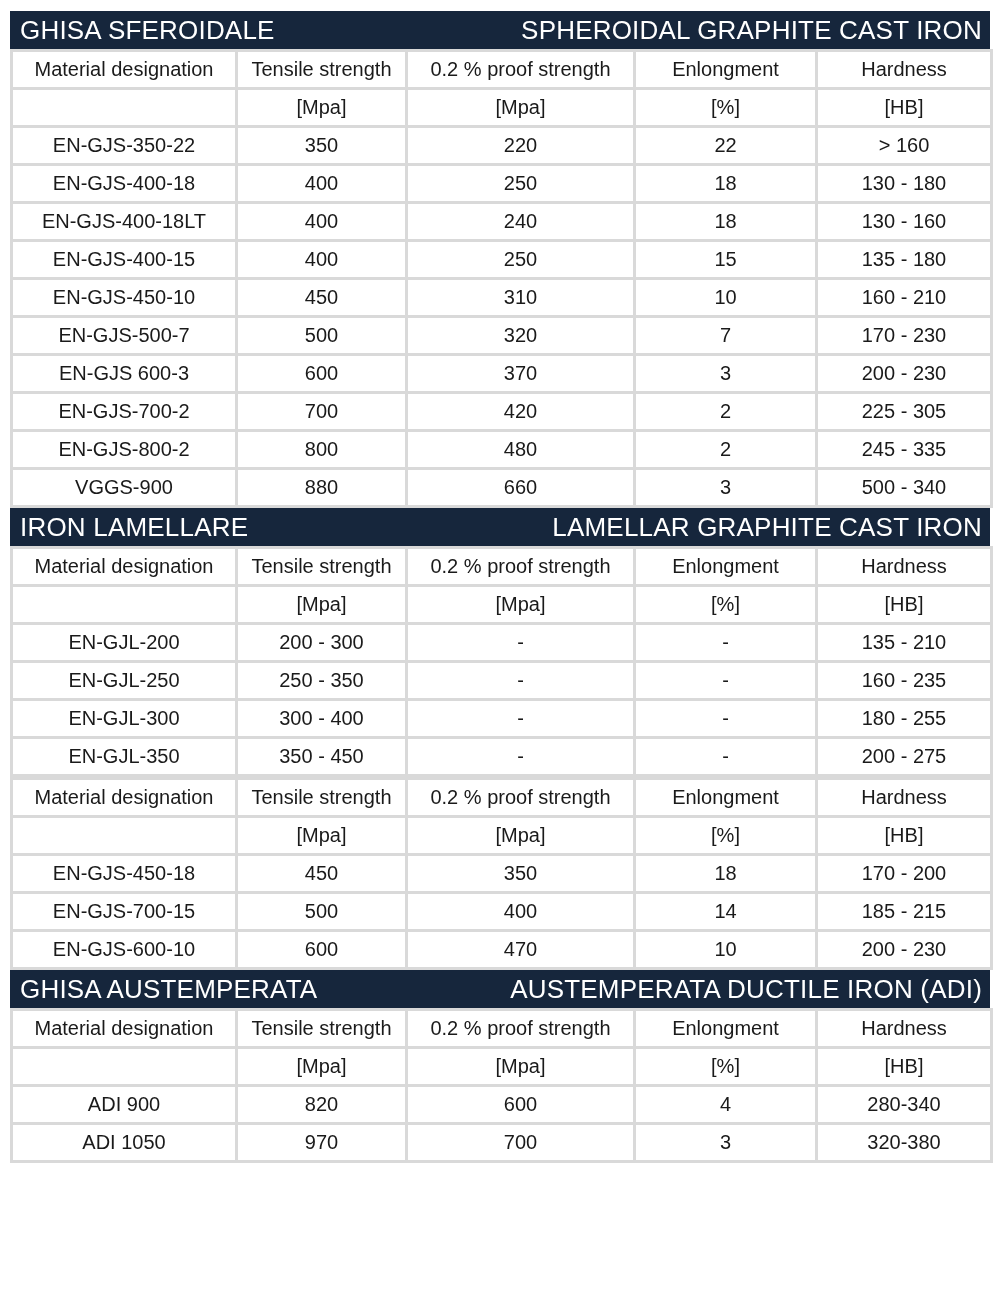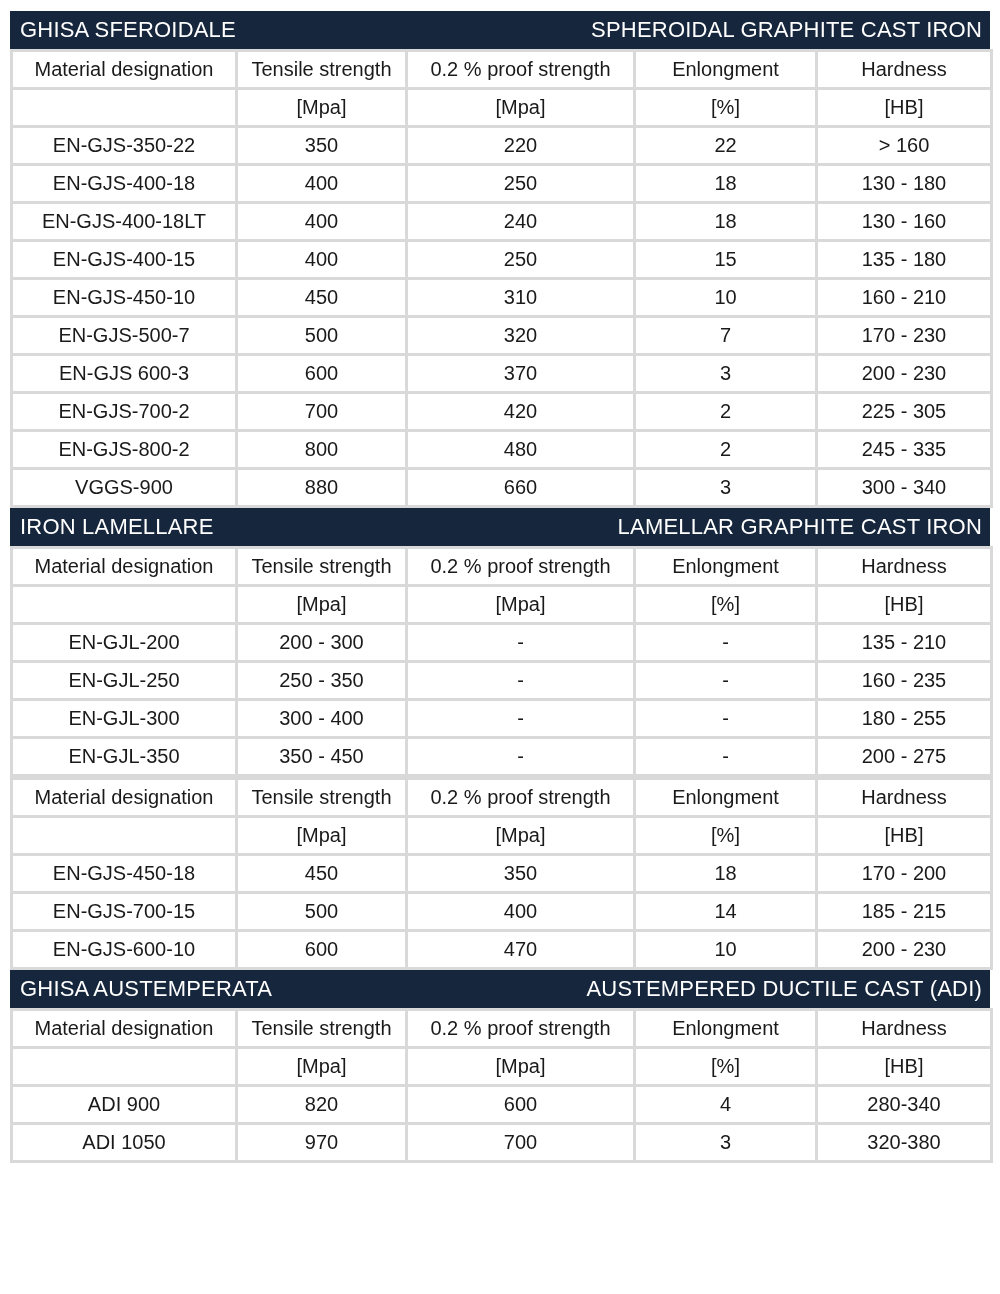--- a/index.html
+++ b/index.html
@@ -22,21 +22,21 @@
   .section{width:980px;}
   .band{
     width:980px;
     height:38px;
     background:var(--band-bg);
     color:var(--band-text);
     display:flex;
     align-items:center;
     justify-content:space-between;
     padding:0 8px 0 10px;
-    font-size:22px;
+    font-size:26px;
     letter-spacing:0.2px;
     white-space:nowrap;
   }
   table.props{
     width:980px;
     border-collapse:collapse;
     table-layout:fixed;
     background:#ffffff;
   }
   table.props td{
@@ -150,21 +150,21 @@
               <td>800</td>
               <td>480</td>
               <td>2</td>
               <td>245 - 335</td>
             </tr>
             <tr>
               <td>VGGS-900</td>
               <td>880</td>
               <td>660</td>
               <td>3</td>
-              <td>300 - 340</td>
+              <td>500 - 340</td>
             </tr>
           </tbody>
     </table>
   </div>
 
   <div class="section">
     <div class="band">
       <span>IRON LAMELLARE</span>
       <span>LAMELLAR GRAPHITE CAST IRON</span>
     </div>
@@ -268,21 +268,21 @@
               <td>10</td>
               <td>200 - 230</td>
             </tr>
           </tbody>
     </table>
   </div>
 
   <div class="section">
     <div class="band">
       <span>GHISA AUSTEMPERATA</span>
-      <span>AUSTEMPERED DUCTILE CAST (ADI)</span>
+      <span>AUSTEMPERATA DUCTILE IRON (ADI)</span>
     </div>
     <table class="props">
       <colgroup>
         <col class="c1">
             <col class="c2">
             <col class="c3">
             <col class="c4">
             <col class="c5">
       </colgroup>
       <tbody>

